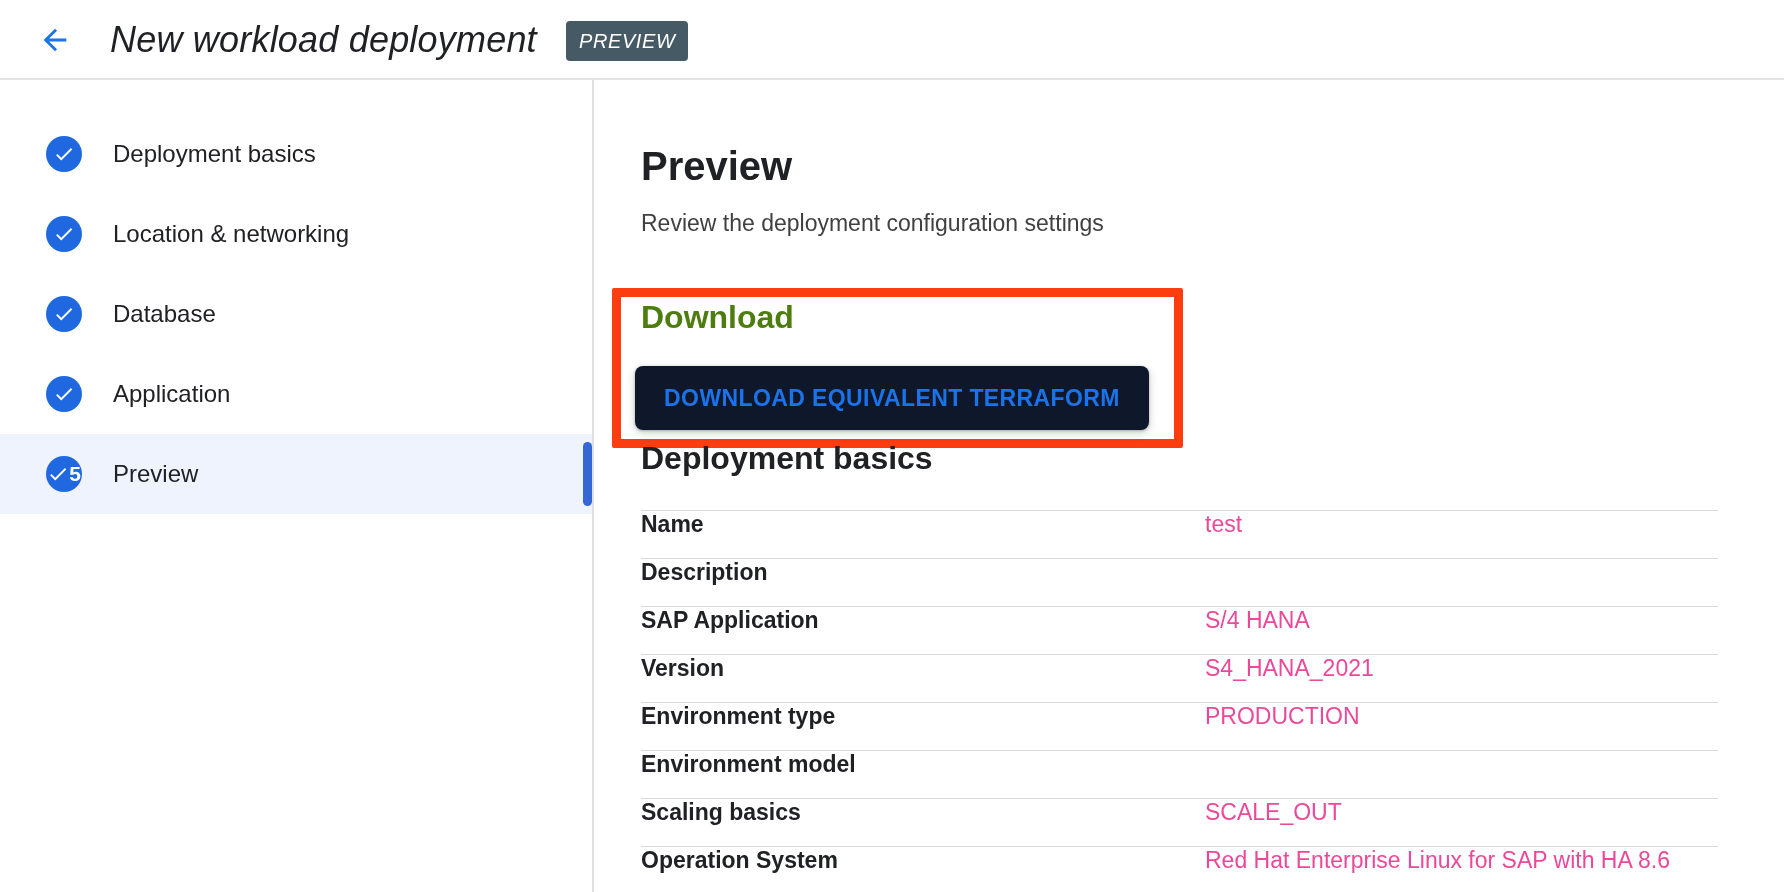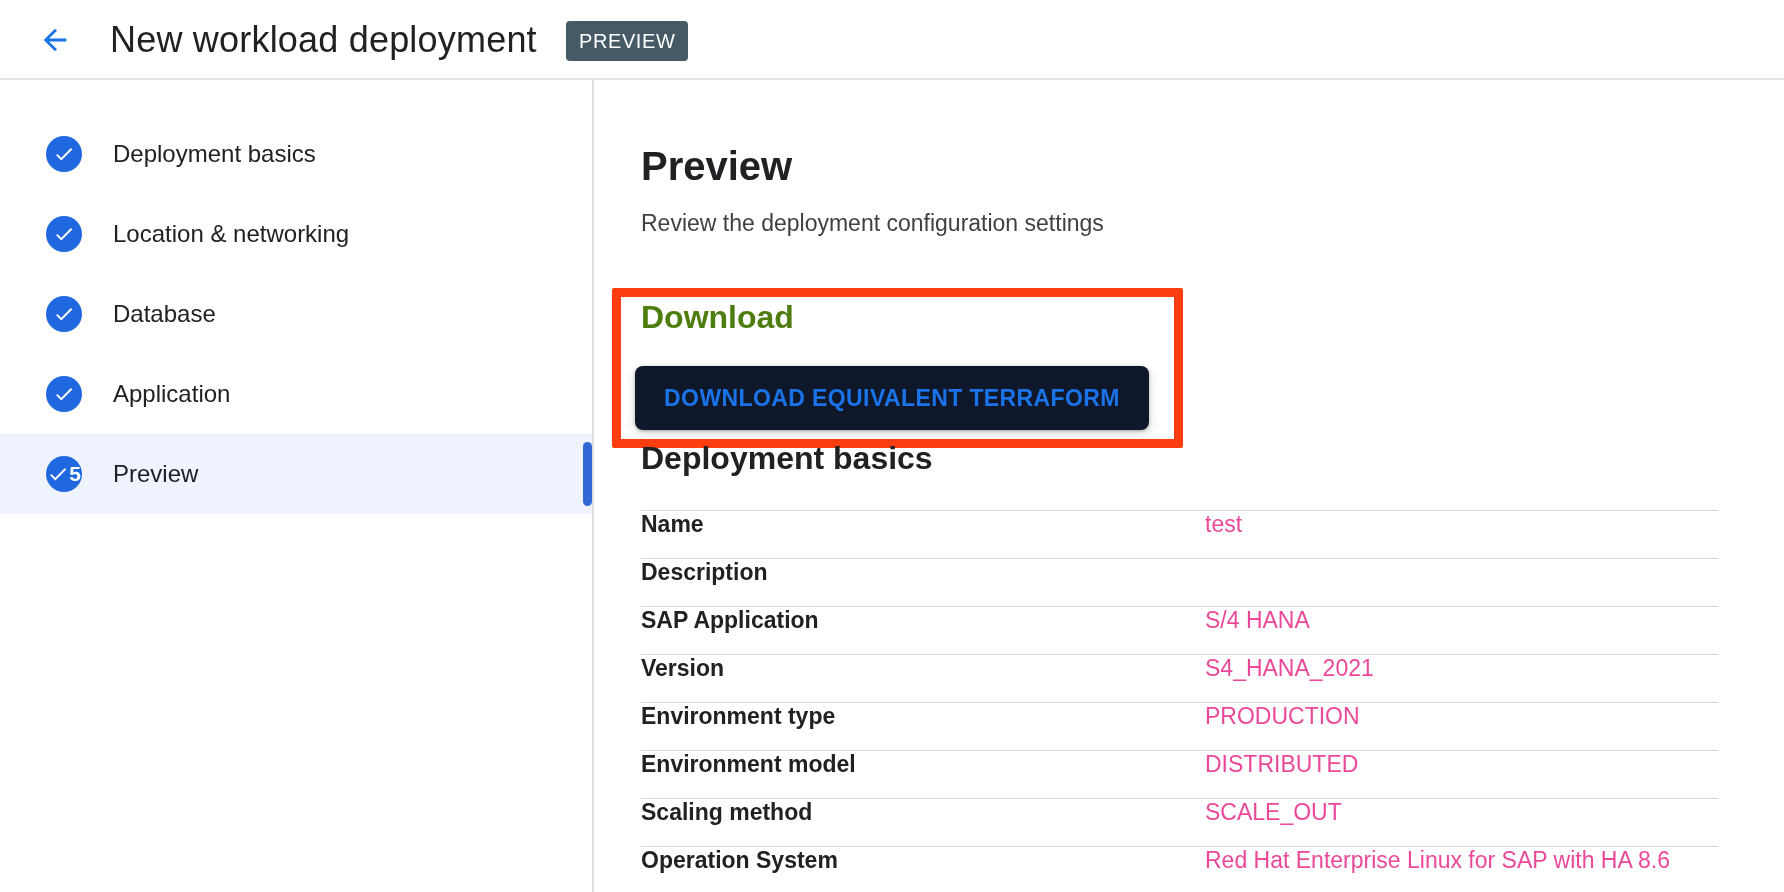--- a/index.html
+++ b/index.html
@@ -5,21 +5,21 @@
   * { margin:0; padding:0; box-sizing:border-box; }
   html,body { background:#fff; }
   body { font-family:"Liberation Sans","DejaVu Sans",sans-serif; color:#202124; }
 
   .page { position:relative; width:1784px; height:892px; background:#fff; overflow:hidden; }
 
   
   .header {
     position:absolute; top:0; left:0; width:1784px; height:80px;
     background:#fff; border-bottom:2px solid #e3e3e3;
-    display:flex; align-items:center;
+    display:flex; align-items:center;font-style:italic;
   }
   .back-btn {
     position:absolute; left:36px; top:21px; width:38px; height:38px;
     border:none; background:transparent; cursor:pointer;
     display:flex; align-items:center; justify-content:center;
   }
   .back-btn svg { width:34px; height:34px; }
   .page-title {
     position:absolute; left:110px; top:0; height:80px;
     display:flex; align-items:center;
@@ -211,24 +211,23 @@
       <div class="config-row">
         <span class="config-label">Version</span>
         <span class="config-value">S4_HANA_2021</span>
       </div>
       <div class="config-row">
         <span class="config-label">Environment type</span>
         <span class="config-value">PRODUCTION</span>
       </div>
       <div class="config-row">
         <span class="config-label">Environment model</span>
-        <span class="config-value">DISTRIBUTED</span>
-      </div>
-      <div class="config-row">
-        <span class="config-label">Scaling method</span>
+      </div>
+      <div class="config-row">
+        <span class="config-label">Scaling basics</span>
         <span class="config-value">SCALE_OUT</span>
       </div>
       <div class="config-row">
         <span class="config-label">Operation System</span>
         <span class="config-value">Red Hat Enterprise Linux for SAP with HA 8.6</span>
       </div>
   </div>
 
 </div>
 

